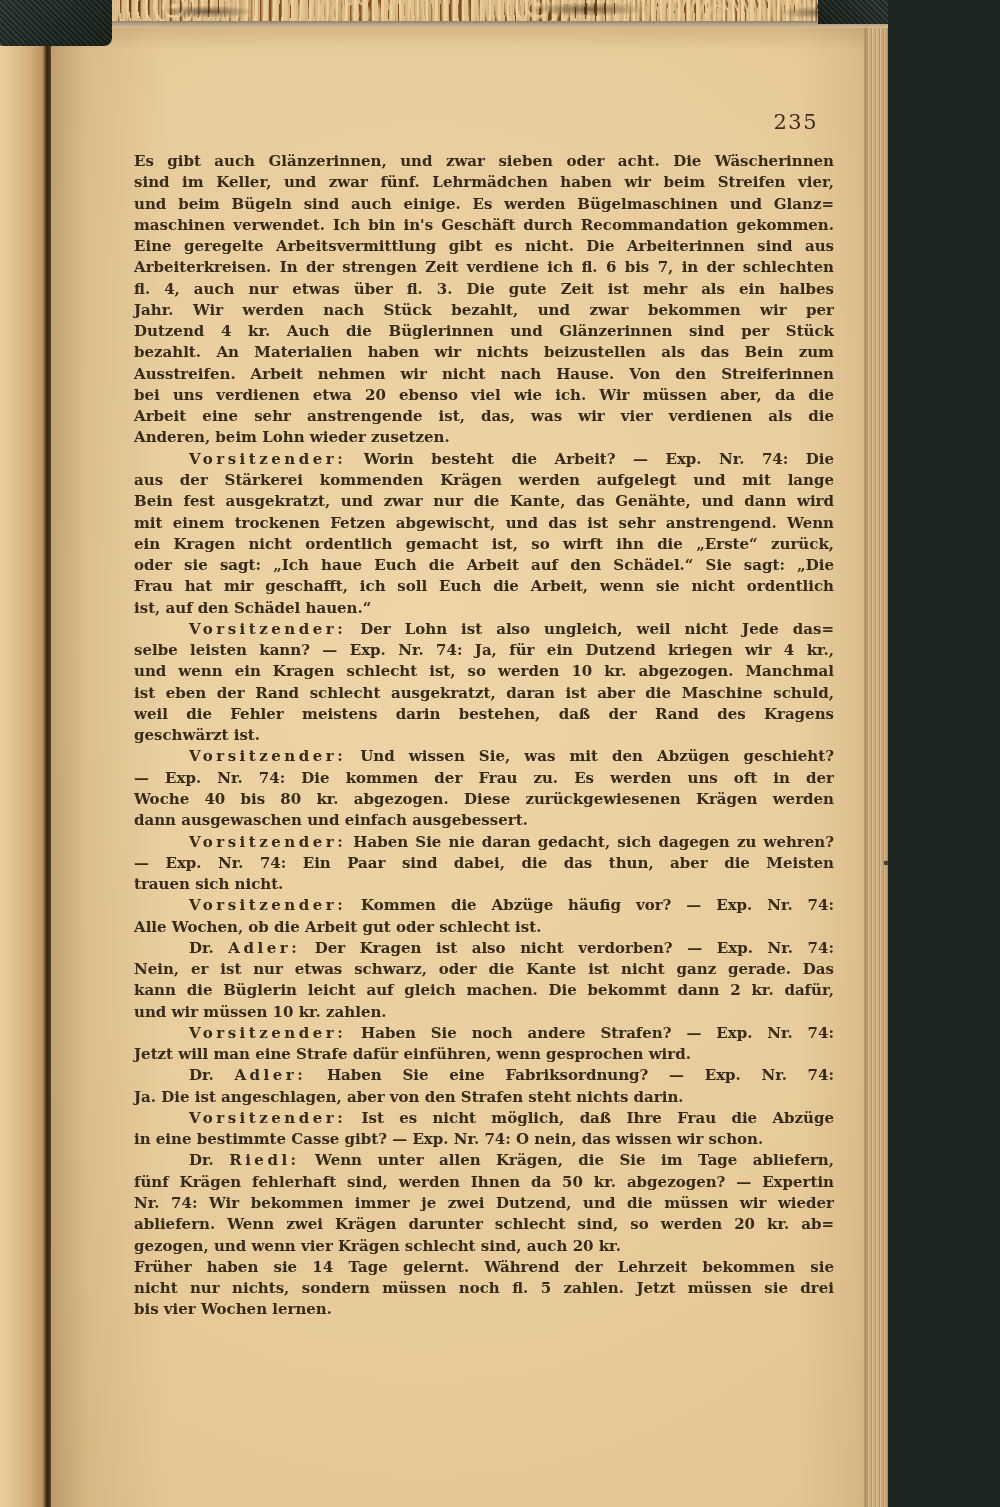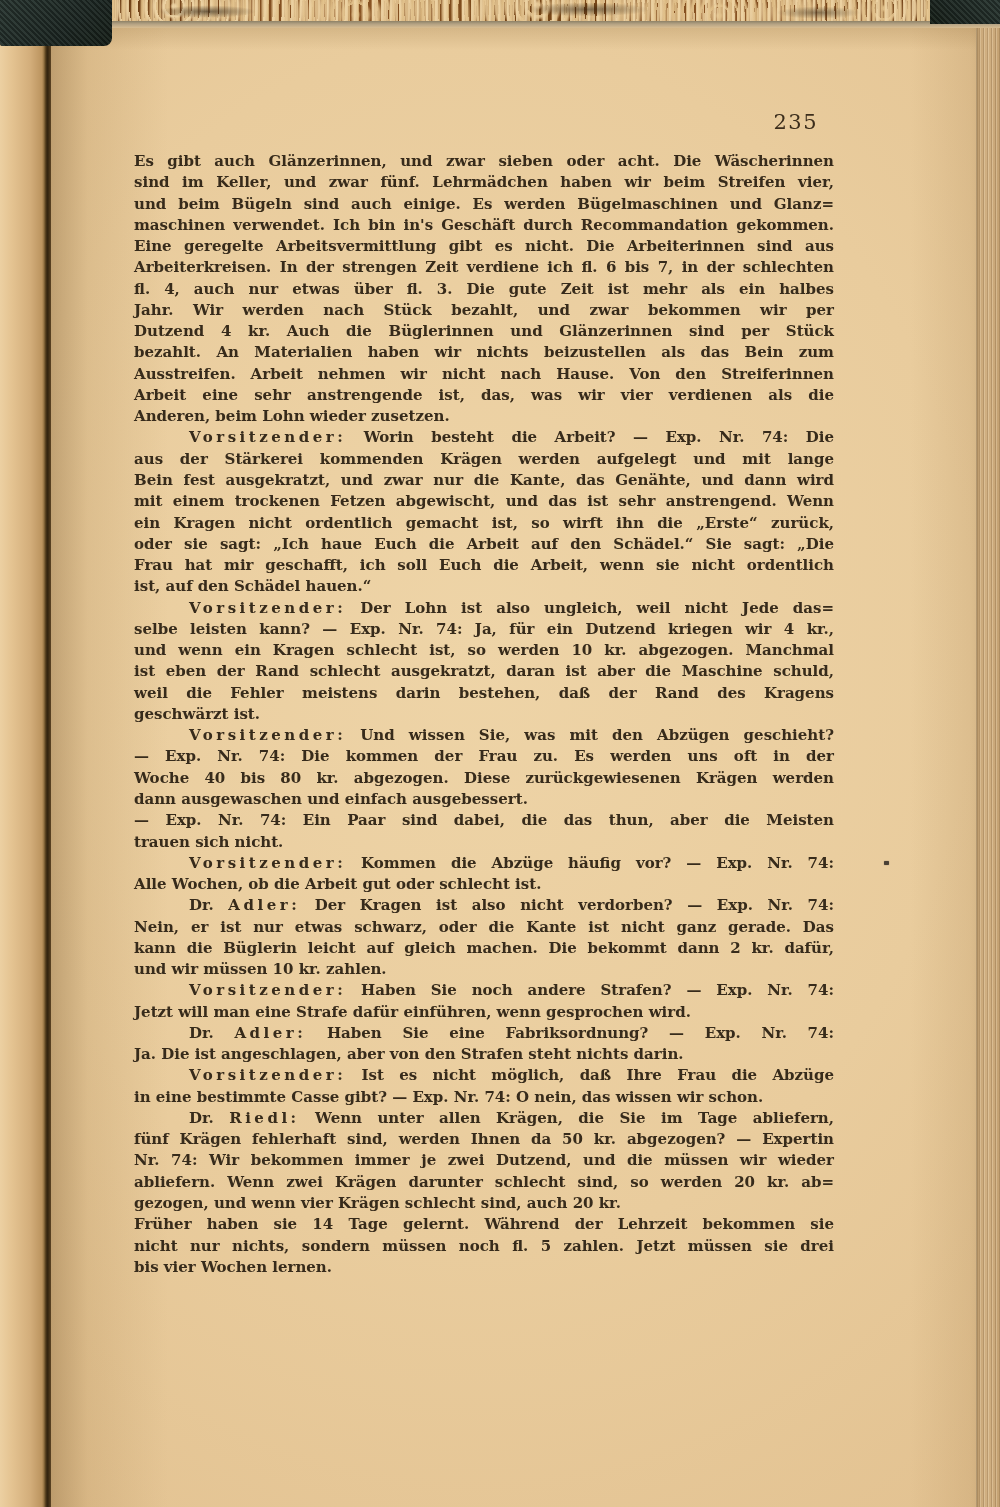--- a/index.html
+++ b/index.html
@@ -2,21 +2,21 @@
 <html><head>
 <meta charset="utf-8">
 <style>
   html,body { margin:0; padding:0; }
   body {
     width:1000px; height:1507px;
     background:#1d2522;
     font-family:"DejaVu Serif","Liberation Serif",serif;
     overflow:hidden;
   }
-  .photo { position:relative; width:1000px; height:1507px; overflow:hidden; }
+  .photo { position:relative; width:888px; height:1507px; overflow:hidden; }
 
   
   .main-page {
     position:absolute; left:48px; top:24px; right:0; bottom:0;
     background:
       linear-gradient(90deg, rgba(120,85,40,.38) 0px, rgba(160,120,65,.18) 40px, rgba(0,0,0,0) 120px),
       linear-gradient(270deg, rgba(130,95,50,.35) 0px, rgba(150,110,60,.15) 30px, rgba(0,0,0,0) 90px),
       linear-gradient(180deg, rgba(140,105,55,.25) 0px, rgba(0,0,0,0) 26px),
       radial-gradient(ellipse 900px 1100px at 45% 42%, #eed4a7 0%, #e9cc9d 55%, #e2c190 100%);
   }
@@ -117,40 +117,42 @@
       <div class="line"><span>sind im Keller, und zwar fünf. Lehrmädchen haben wir beim Streifen vier,</span></div>
       <div class="line"><span>und beim Bügeln sind auch einige. Es werden Bügelmaschinen und Glanz=</span></div>
       <div class="line"><span>maschinen verwendet. Ich bin in's Geschäft durch Recommandation gekommen.</span></div>
       <div class="line"><span>Eine geregelte Arbeitsvermittlung gibt es nicht. Die Arbeiterinnen sind aus</span></div>
       <div class="line"><span>Arbeiterkreisen. In der strengen Zeit verdiene ich fl. 6 bis 7, in der schlechten</span></div>
       <div class="line"><span>fl. 4, auch nur etwas über fl. 3. Die gute Zeit ist mehr als ein halbes</span></div>
       <div class="line"><span>Jahr. Wir werden nach Stück bezahlt, und zwar bekommen wir per</span></div>
       <div class="line"><span>Dutzend 4 kr. Auch die Büglerinnen und Glänzerinnen sind per Stück</span></div>
       <div class="line"><span>bezahlt. An Materialien haben wir nichts beizustellen als das Bein zum</span></div>
       <div class="line"><span>Ausstreifen. Arbeit nehmen wir nicht nach Hause. Von den Streiferinnen</span></div>
+      <div class="line"><span>bei uns verdienen etwa 20 ebenso viel wie ich. Wir müssen aber, da die</span></div>
       <div class="line"><span>Arbeit eine sehr anstrengende ist, das, was wir vier verdienen als die</span></div>
       <div class="line last"><span>Anderen, beim Lohn wieder zusetzen.</span></div>
       <div class="line indent"><span class="gesperrt">Vorsitzender:</span><span> Worin besteht die Arbeit? — Exp. Nr. 74: Die</span></div>
       <div class="line"><span>aus der Stärkerei kommenden Krägen werden aufgelegt und mit lange</span></div>
       <div class="line"><span>Bein fest ausgekratzt, und zwar nur die Kante, das Genähte, und dann wird</span></div>
       <div class="line"><span>mit einem trockenen Fetzen abgewischt, und das ist sehr anstrengend. Wenn</span></div>
       <div class="line"><span>ein Kragen nicht ordentlich gemacht ist, so wirft ihn die „Erste“ zurück,</span></div>
       <div class="line"><span>oder sie sagt: „Ich haue Euch die Arbeit auf den Schädel.“ Sie sagt: „Die</span></div>
       <div class="line"><span>Frau hat mir geschafft, ich soll Euch die Arbeit, wenn sie nicht ordentlich</span></div>
       <div class="line last"><span>ist, auf den Schädel hauen.“</span></div>
       <div class="line indent"><span class="gesperrt">Vorsitzender:</span><span> Der Lohn ist also ungleich, weil nicht Jede das=</span></div>
       <div class="line"><span>selbe leisten kann? — Exp. Nr. 74: Ja, für ein Dutzend kriegen wir 4 kr.,</span></div>
       <div class="line"><span>und wenn ein Kragen schlecht ist, so werden 10 kr. abgezogen. Manchmal</span></div>
       <div class="line"><span>ist eben der Rand schlecht ausgekratzt, daran ist aber die Maschine schuld,</span></div>
       <div class="line"><span>weil die Fehler meistens darin bestehen, daß der Rand des Kragens</span></div>
       <div class="line last"><span>geschwärzt ist.</span></div>
       <div class="line indent"><span class="gesperrt">Vorsitzender:</span><span> Und wissen Sie, was mit den Abzügen geschieht?</span></div>
       <div class="line"><span>— Exp. Nr. 74: Die kommen der Frau zu. Es werden uns oft in der</span></div>
       <div class="line"><span>Woche 40 bis 80 kr. abgezogen. Diese zurückgewiesenen Krägen werden</span></div>
       <div class="line last"><span>dann ausgewaschen und einfach ausgebessert.</span></div>
+      <div class="line indent"><span class="gesperrt">Vorsitzender:</span><span> Haben Sie nie daran gedacht, sich dagegen zu wehren?</span></div>
       <div class="line"><span>— Exp. Nr. 74: Ein Paar sind dabei, die das thun, aber die Meisten</span></div>
       <div class="line last"><span>trauen sich nicht.</span></div>
       <div class="line indent"><span class="gesperrt">Vorsitzender:</span><span> Kommen die Abzüge häufig vor? — Exp. Nr. 74:</span></div>
       <div class="line last"><span>Alle Wochen, ob die Arbeit gut oder schlecht ist.</span></div>
       <div class="line indent"><span>Dr. </span><span class="gesperrt">Adler:</span><span> Der Kragen ist also nicht verdorben? — Exp. Nr. 74:</span></div>
       <div class="line"><span>Nein, er ist nur etwas schwarz, oder die Kante ist nicht ganz gerade. Das</span></div>
       <div class="line"><span>kann die Büglerin leicht auf gleich machen. Die bekommt dann 2 kr. dafür,</span></div>
       <div class="line last"><span>und wir müssen 10 kr. zahlen.</span></div>
       <div class="line indent"><span class="gesperrt">Vorsitzender:</span><span> Haben Sie noch andere Strafen? — Exp. Nr. 74:</span></div>
       <div class="line last"><span>Jetzt will man eine Strafe dafür einführen, wenn gesprochen wird.</span></div>

